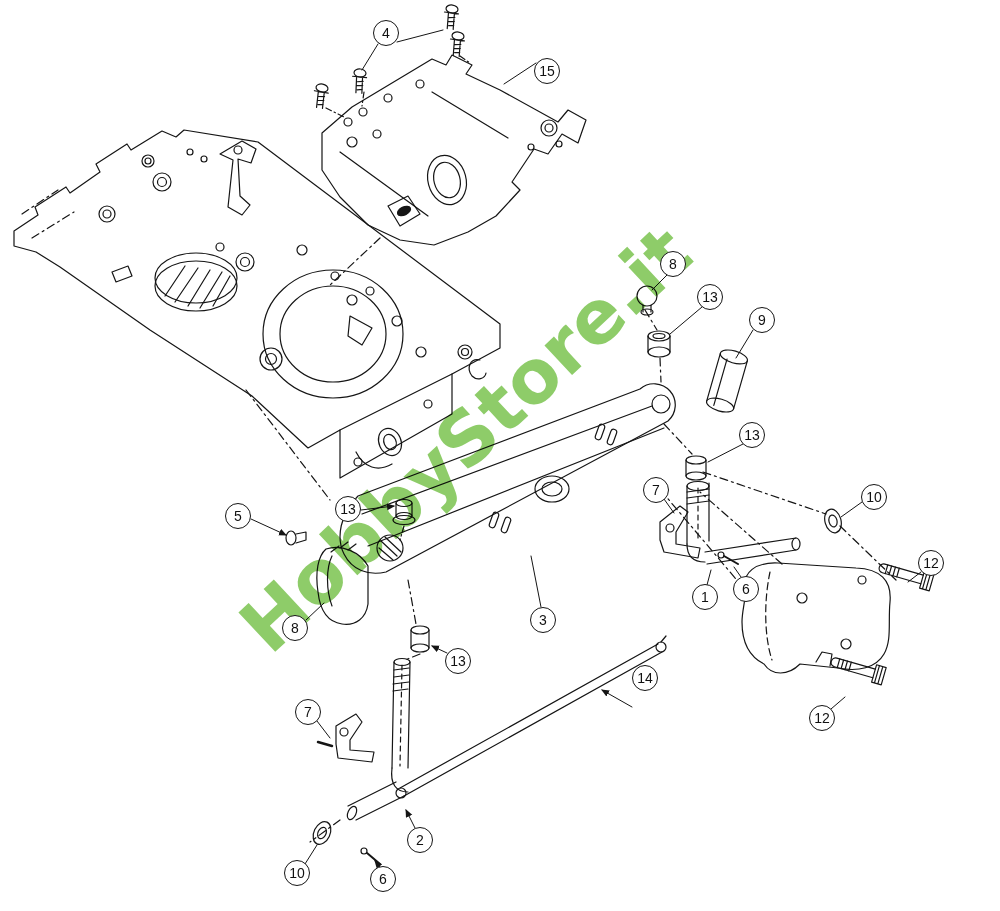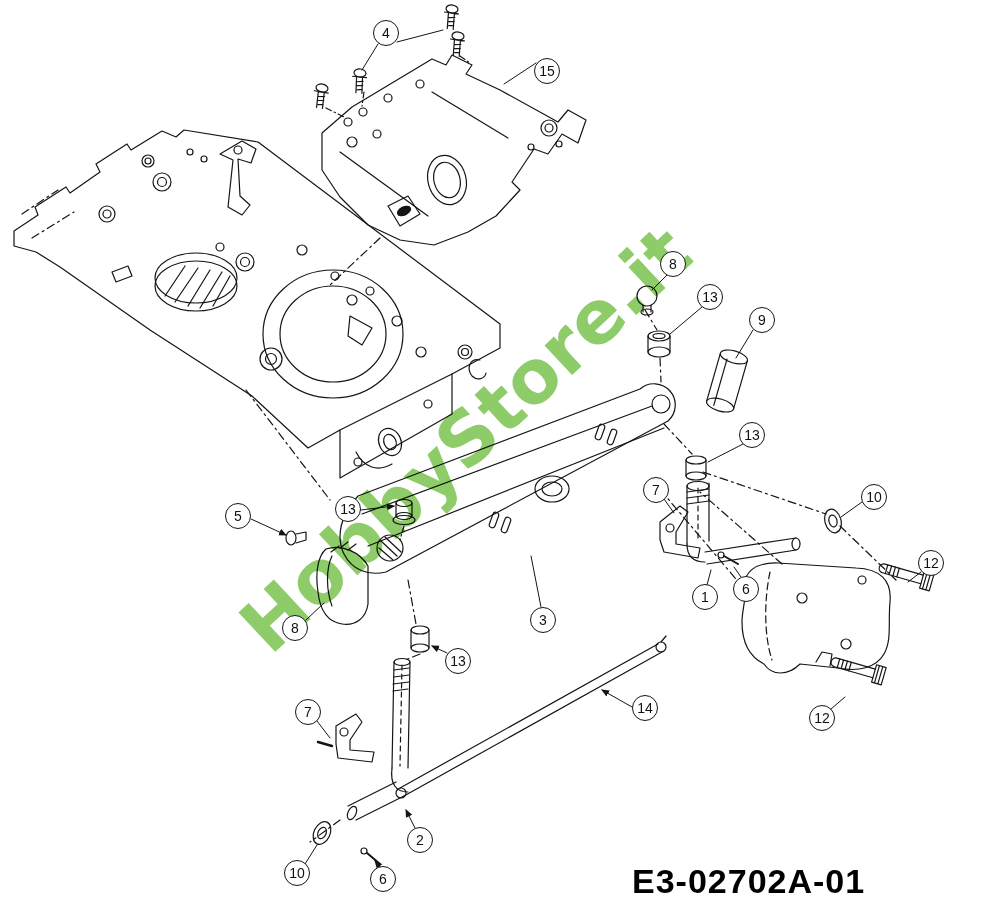--- a/index.html
+++ b/index.html
@@ -285,22 +285,21 @@
   <div class="callout" style="left:643px;top:477px">7</div>
   <div class="callout" style="left:861px;top:484px">10</div>
   <div class="callout" style="left:225px;top:503px">5</div>
   <div class="callout" style="left:335px;top:496px">13</div>
   <div class="callout" style="left:918px;top:550px">12</div>
   <div class="callout" style="left:692px;top:584px">1</div>
   <div class="callout" style="left:733px;top:576px">6</div>
   <div class="callout" style="left:530px;top:607px">3</div>
   <div class="callout" style="left:282px;top:615px">8</div>
   <div class="callout" style="left:445px;top:648px">13</div>
-  <div class="callout" style="left:632px;top:695px">14</div>
+  <div class="callout" style="left:632px;top:665px">14</div>
   <div class="callout" style="left:295px;top:699px">7</div>
   <div class="callout" style="left:809px;top:705px">12</div>
   <div class="callout" style="left:407px;top:827px">2</div>
   <div class="callout" style="left:284px;top:860px">10</div>
   <div class="callout" style="left:370px;top:866px">6</div>
 
-  <div class="part-code">E3-02702A-01</div>
 
 </div>
 
 </body></html>

